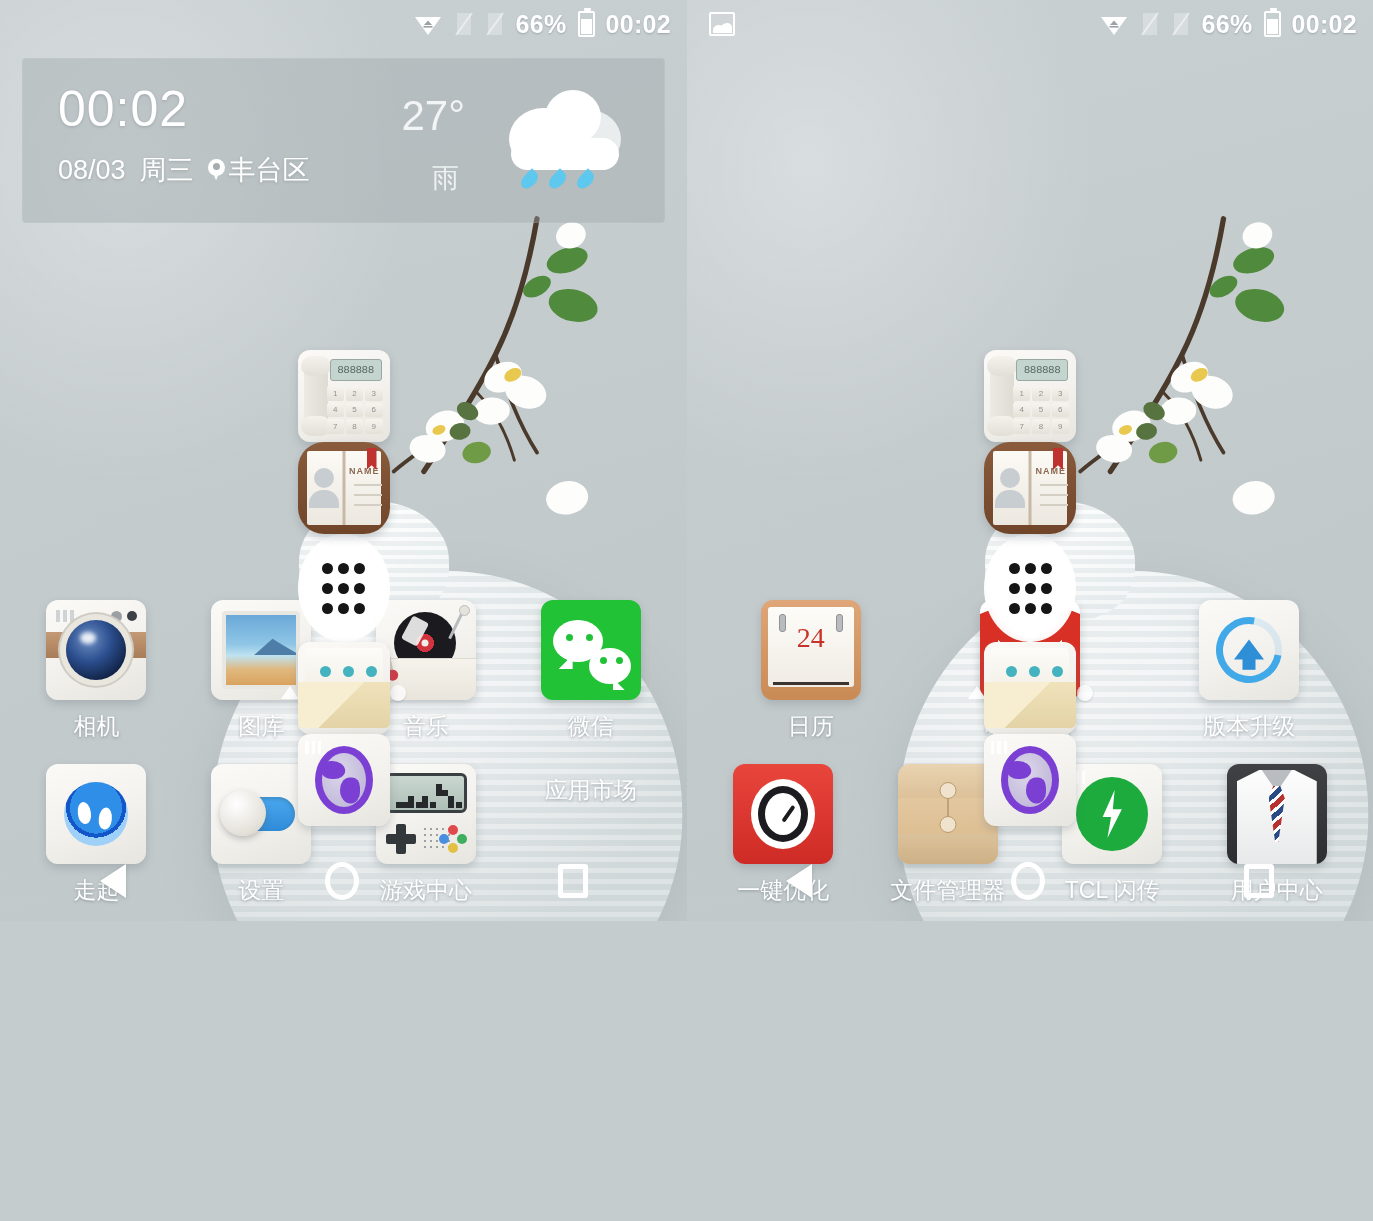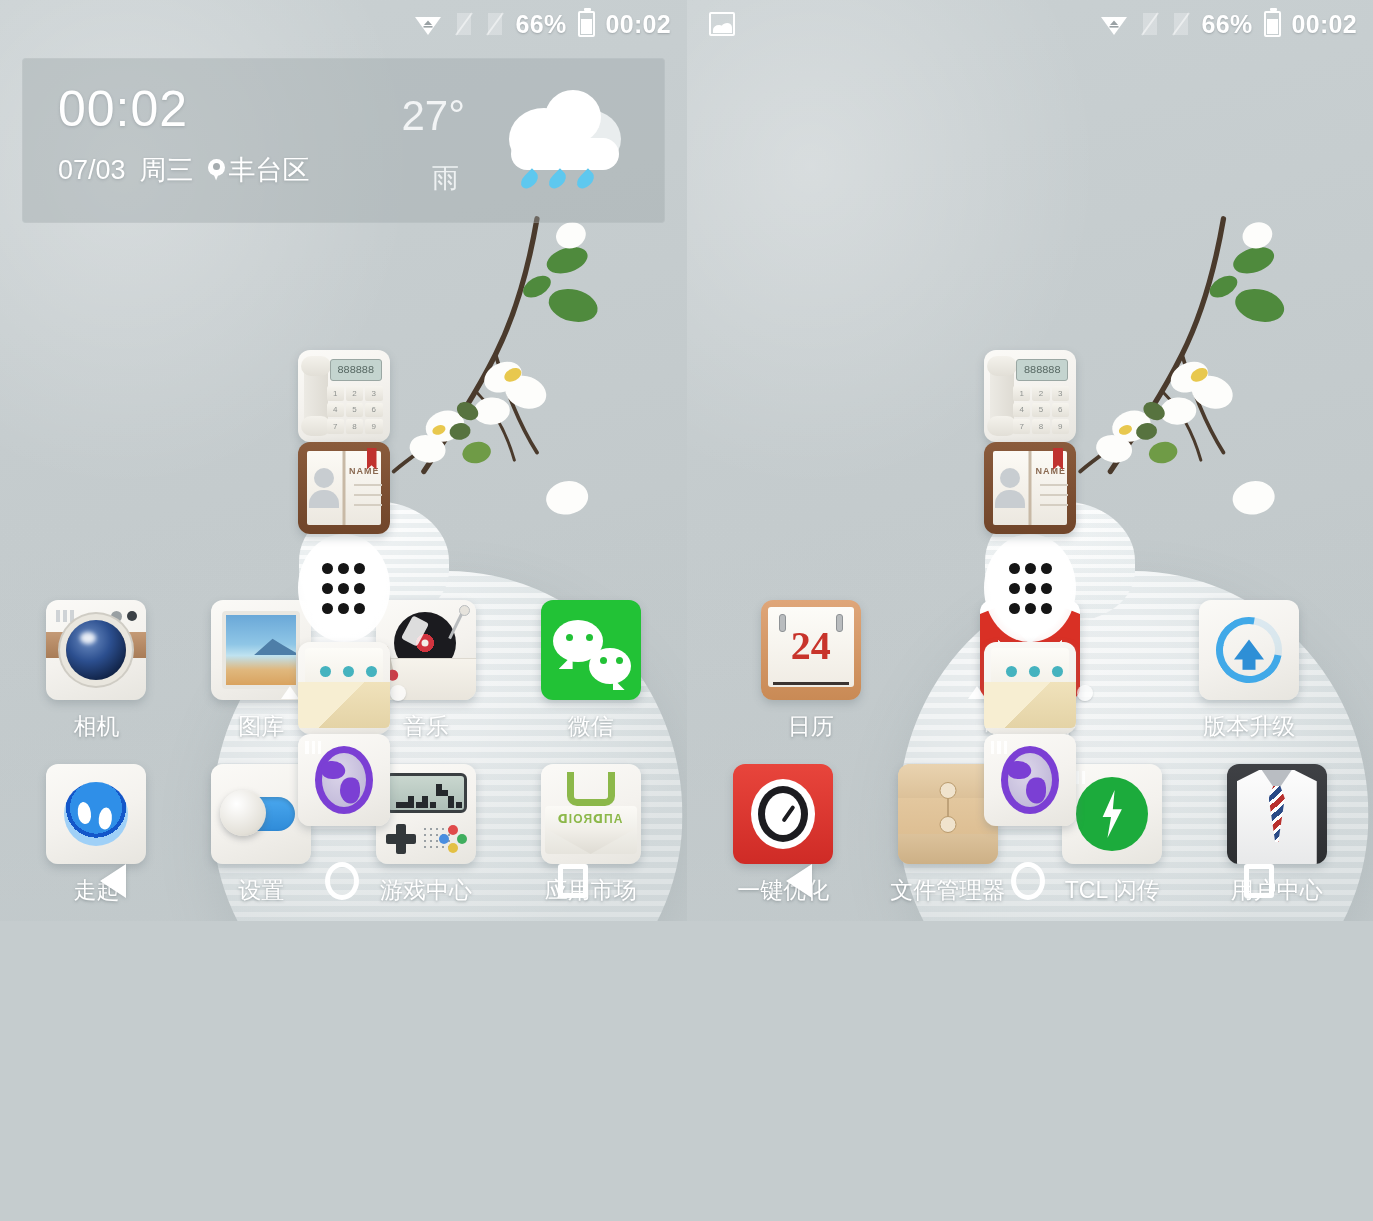--- a/index.html
+++ b/index.html
@@ -188,21 +188,21 @@
     background:#f5d83f; }
   .i-wea .cl{ position:absolute; left:20px; top:34px; width:40px; height:32px; border-radius:50%; background:#fff; }
   .i-wea .cl2{ position:absolute; left:38px; top:28px; width:30px; height:28px; border-radius:50%; background:#fff; }
   .i-wea .clb{ position:absolute; left:20px; top:48px; width:48px; height:20px; border-radius:12px; background:#fff; }
 
   
   .i-cal{ background:linear-gradient(180deg,#dfa679,#c98a55); }
   .i-cal .page{ position:absolute; left:7px; right:7px; top:7px; bottom:13px; border-radius:3px;
     background:linear-gradient(180deg,#fdfcf8,#f0ece4); }
   .i-cal .num{ position:absolute; left:0; right:0; top:22px; text-align:center;
-    font-size:40px; color:#c8342b; font-weight:bold; font-family:"Liberation Serif",serif; }
+    font-size:28px; color:#c8342b; font-weight:normal; font-family:"Liberation Serif",serif; }
   .i-cal .ring{ position:absolute; top:14px; width:7px; height:18px; border-radius:3px;
     background:#b9bcbe; border:1px solid #8f9396; }
   .i-cal .base{ position:absolute; left:12px; right:12px; bottom:15px; height:3px; background:#3b3430; }
 
   
   .i-mail{ background:#fff; }
   .i-mail svg{ position:absolute; inset:0; }
 
   
   .i-up .ring{ position:absolute; left:50%; top:50%; transform:translate(-50%,-50%);
@@ -276,21 +276,21 @@
   .i-dial .scr{ position:absolute; right:8px; top:9px; width:52px; height:22px; border-radius:3px;
     background:#c4d4cf; border:1.6px solid #9aa7a3; color:#5a6b66; font-size:11px;
     display:flex; align-items:center; justify-content:center; letter-spacing:-.5px;
     font-family:"Liberation Mono",monospace; }
   .i-dial .keys{ position:absolute; right:7px; bottom:8px; width:56px; height:48px;
     display:grid; grid-template-columns:repeat(3,1fr); grid-template-rows:repeat(3,1fr); gap:2px; }
   .i-dial .keys span{ background:linear-gradient(180deg,#f6f4ee,#e4e1d9); border-radius:2px;
     font-size:8px; color:#8e928f; display:flex; align-items:center; justify-content:center; }
 
   
-  .i-cont{ background:linear-gradient(180deg,#8a5b3c,#70452a); }
+  .i-cont{ background:linear-gradient(180deg,#8a5b3c,#70452a);border-radius:26px; }
   .i-cont .pg{ position:absolute; left:9px; right:9px; top:9px; bottom:9px;
     background:linear-gradient(180deg,#fcfaf5,#ece8e0); border-radius:2px; }
   .i-cont .spine{ position:absolute; left:50%; top:9px; bottom:9px; width:3px; transform:translateX(-50%);
     background:#c8b9a6; }
   .i-cont .av{ position:absolute; left:16px; top:26px; width:20px; height:20px; border-radius:50%; background:#c8cdd1; }
   .i-cont .bd{ position:absolute; left:11px; top:48px; width:30px; height:18px;
     background:#c8cdd1; border-radius:14px 14px 0 0; }
   .i-cont .nm{ position:absolute; right:10px; top:24px; font-size:9px; color:#8a6a52;
     font-weight:bold; letter-spacing:1px; }
   .i-cont .ln{ position:absolute; right:8px; height:2px; background:#d5cec2; width:28px; }
@@ -403,21 +403,21 @@
         <span class="batt">
             <span class="batt-fill"></span>
           </span>
         <span class="sb-text">00:02</span>
       </div>
     </div>
 
     <div class="widget">
       <div class="w-time">00:02</div>
       <div class="w-sub">
-        <span>07/03</span>
+        <span>08/03</span>
         <span>周三</span>
         <span style="display:flex;align-items:center;gap:4px;">
           <span class="pin">
               <i></i>
             </span>
           <span>丰台区</span>
         </span>
       </div>
       <div class="w-temp">27°</div>
       <div class="w-desc">雨</div>
@@ -515,26 +515,20 @@
             <span class="btns">
               <span style="left:9px;top:0;background:#e04a4a"></span>
               <span style="left:0;top:9px;background:#4a8ee0"></span>
               <span style="right:0;top:9px;background:#3fae5e"></span>
               <span style="left:9px;bottom:0;background:#e3c044"></span>
             </span>
           </div>
           <div class="label">游戏中心</div>
         </div>
         <div class="app">
-          <div class="icon plate i-mkt">
-            <span class="handle"></span>
-              <span class="bag"></span>
-              <span class="fold"></span>
-            <span class="txt">ᗡIOЯᗡΠA</span>
-          </div>
           <div class="label">应用市场</div>
         </div>
       </div>
     </div>
 
     <div class="pages">
       <span class="tri"></span>
       <span class="pd active"></span>
       <span class="pd"></span>
       <span class="pd"></span>

